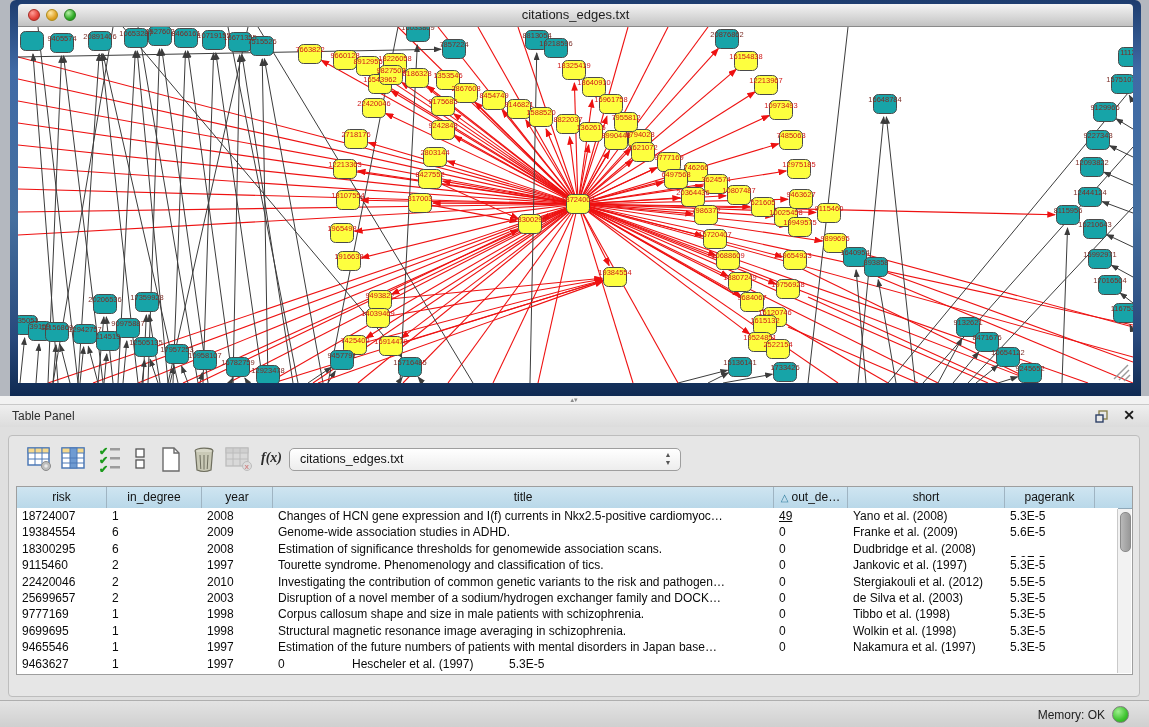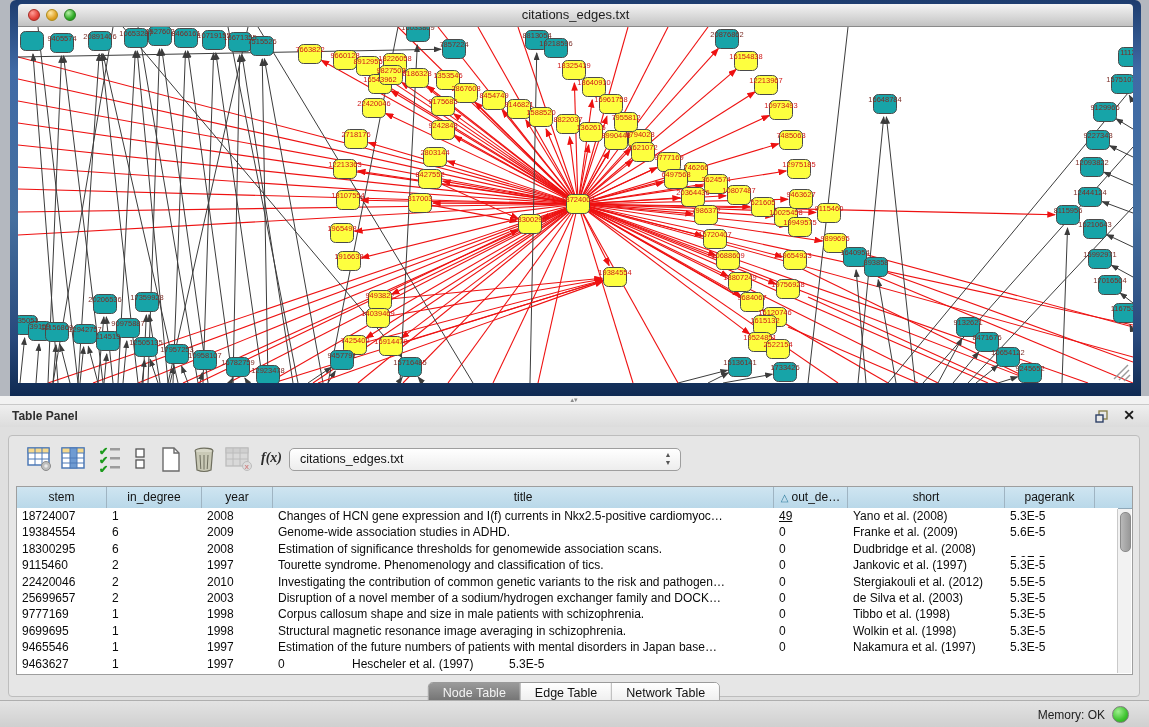--- a/index.html
+++ b/index.html
@@ -40,21 +40,21 @@
     position:absolute;left:0;top:396px;width:1149px;height:8px;
     background:#f2f2f2;border-bottom:1px solid #c9c9c9;
   }
   .divider-grip{position:absolute;left:568px;top:1px;width:12px;height:6px;color:#8a8a8a;font-size:7px;line-height:6px;text-align:center;}
   
   .panel-header{
     position:absolute;left:0;top:405px;width:1149px;height:22px;
     background:linear-gradient(to bottom,#efefef,#dcdcdc);
     border-bottom:1px solid #bdbdbd;
   }
-  .panel-title{position:absolute;left:12px;top:4px;font-size:12px;color:#2e2e2e;font-weight:bold;}
+  .panel-title{position:absolute;left:12px;top:4px;font-size:12px;color:#2e2e2e;}
   .float-icon{position:absolute;right:40px;top:4px;width:14px;height:13px;cursor:pointer;}
   .close-icon{position:absolute;right:14px;top:2px;font-size:14px;font-weight:bold;color:#1a1a1a;cursor:pointer;}
   .panel-body{
     position:absolute;left:0;top:427px;width:1149px;height:273px;
     background:#dfdfdf;
   }
   .group-box{
     position:absolute;left:8px;top:8px;width:1132px;height:262px;
     border:1px solid #bdbdbd;border-radius:4px;background:#e6e6e6;
     box-sizing:border-box;
@@ -639,21 +639,21 @@
       </span>
       <span class="tb-icon" style="left:244px;top:6px;font-family:'Liberation Serif',serif;font-style:italic;font-weight:bold;font-size:14px;color:#2a2a2a">f(x)</span>
       <div class="tb-combo">
         <span>citations_edges.txt</span>
         <span class="combo-stepper">▲<br>▼</span>
       </div>
     </div>
 
     <div class="tbl">
       <div class="tbl-header">
-          <div class="th" style="width: 90px;">stem</div>
+          <div class="th" style="width: 90px;">risk</div>
           <div class="th" style="width: 95px;">in_degree</div>
           <div class="th" style="width: 71px;">year</div>
           <div class="th" style="width: 501px;">title</div>
           <div class="th" style="width: 74px;"><span class="sort-tri">△</span>out_de…</div>
           <div class="th" style="width: 157px;">short</div>
           <div class="th" style="width: 90px;">pagerank</div>
           <div class="th" style="flex: 1 1 0%;"></div>
         </div>
       <div class="tbl-rows">
           <div class="tr">
@@ -744,24 +744,19 @@
             <div class="td" style="width: 74px;">0</div>
             <div class="td" style="width: 157px;">Hescheler et al. (1997)</div>
             <div class="td" style="width: 90px;">5.3E-5</div>
           </div>
         </div>
       <div class="vscroll">
         <div class="vthumb"></div>
       </div>
     </div>
 
-    <div class="tabs">
-        <div class="tab active">Node Table</div>
-        <div class="tab">Edge Table</div>
-        <div class="tab">Network Table</div>
-      </div>
   </div>
 </div>
 
 <div class="status-bar">
   <span class="mem-label">Memory: OK</span>
   <span class="mem-dot"></span>
 </div>
 
 </body></html>

